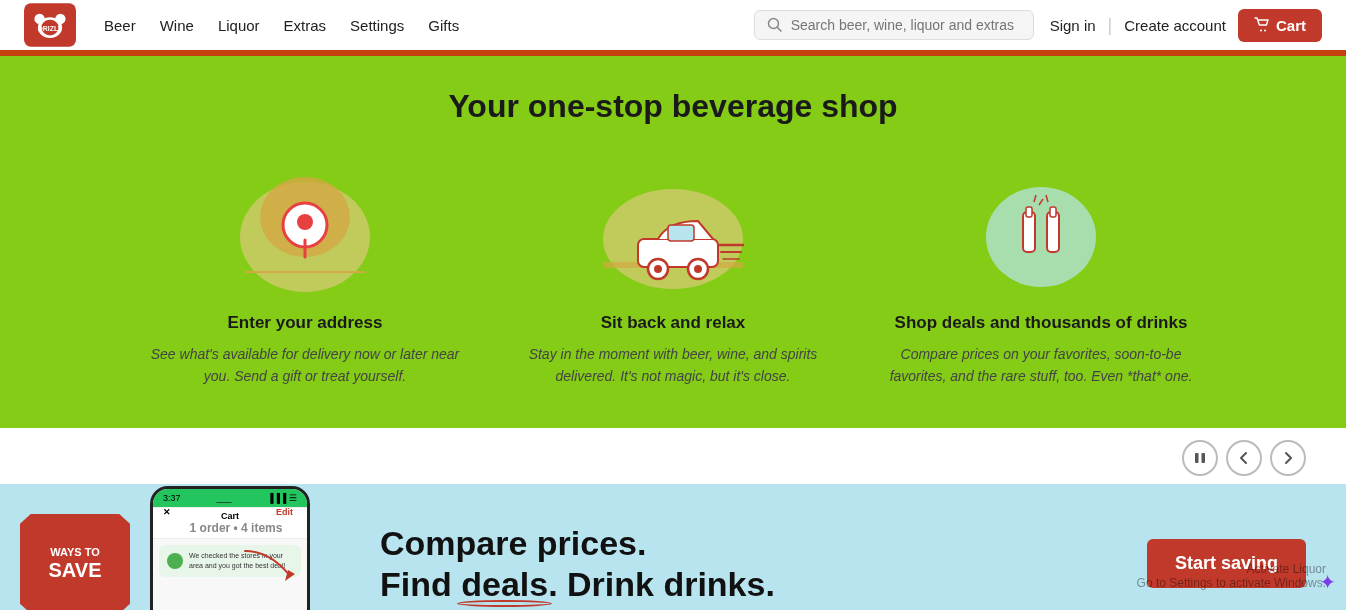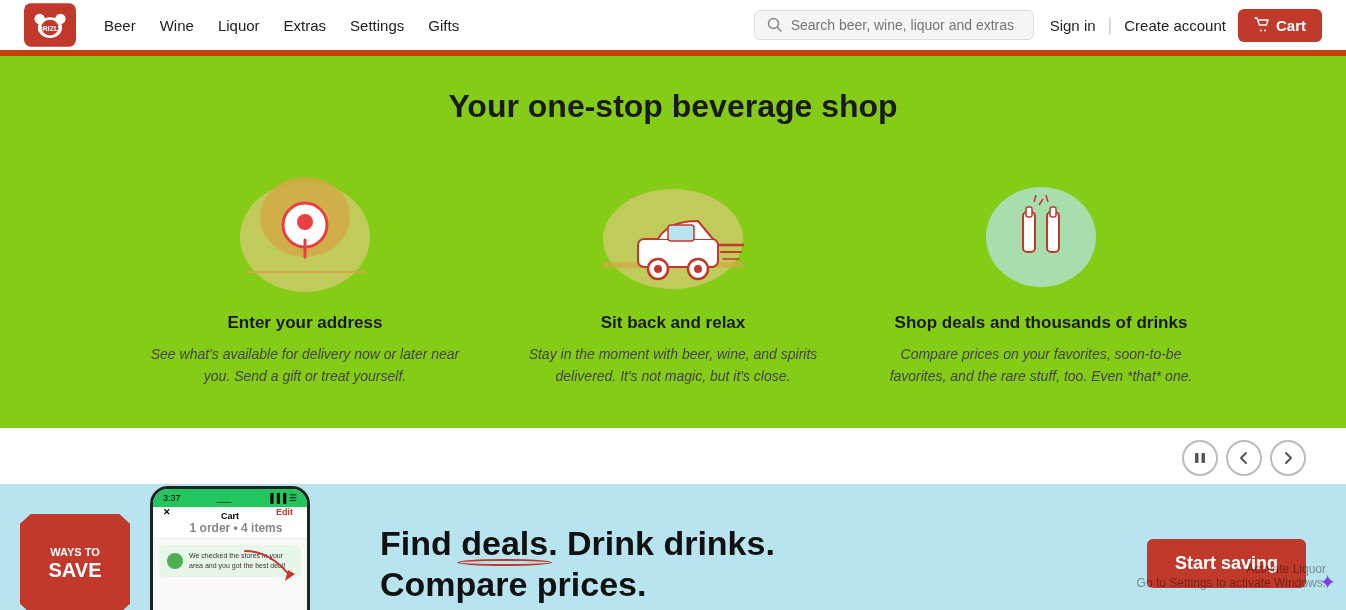--- a/index.html
+++ b/index.html
@@ -494,24 +494,24 @@
 
       <svg class="arrow-svg" width="60" height="40" viewBox="0 0 60 40">
         <path d="M5 5 Q30 5 50 30" fill="none" stroke="#c0392b" stroke-width="2" stroke-linecap="round"></path>
         <polygon points="45,35 55,28 48,24" fill="#c0392b"></polygon>
       </svg>
     </div>
   </div>
 
   <div class="banner-text-area">
     <div class="banner-headline">
+      <div>Compare prices.</div>
       <div>
         Find <span class="underline-deals">deals</span>. Drink drinks.
       </div>
-      <div>Compare prices.</div>
     </div>
   </div>
 
   <button class="banner-cta">Start saving</button>
 </div>
 
 <div class="activate-windows">
   <div>Activate Liquor</div>
   <div>Go to Settings to activate Windows.</div>
 </div>

